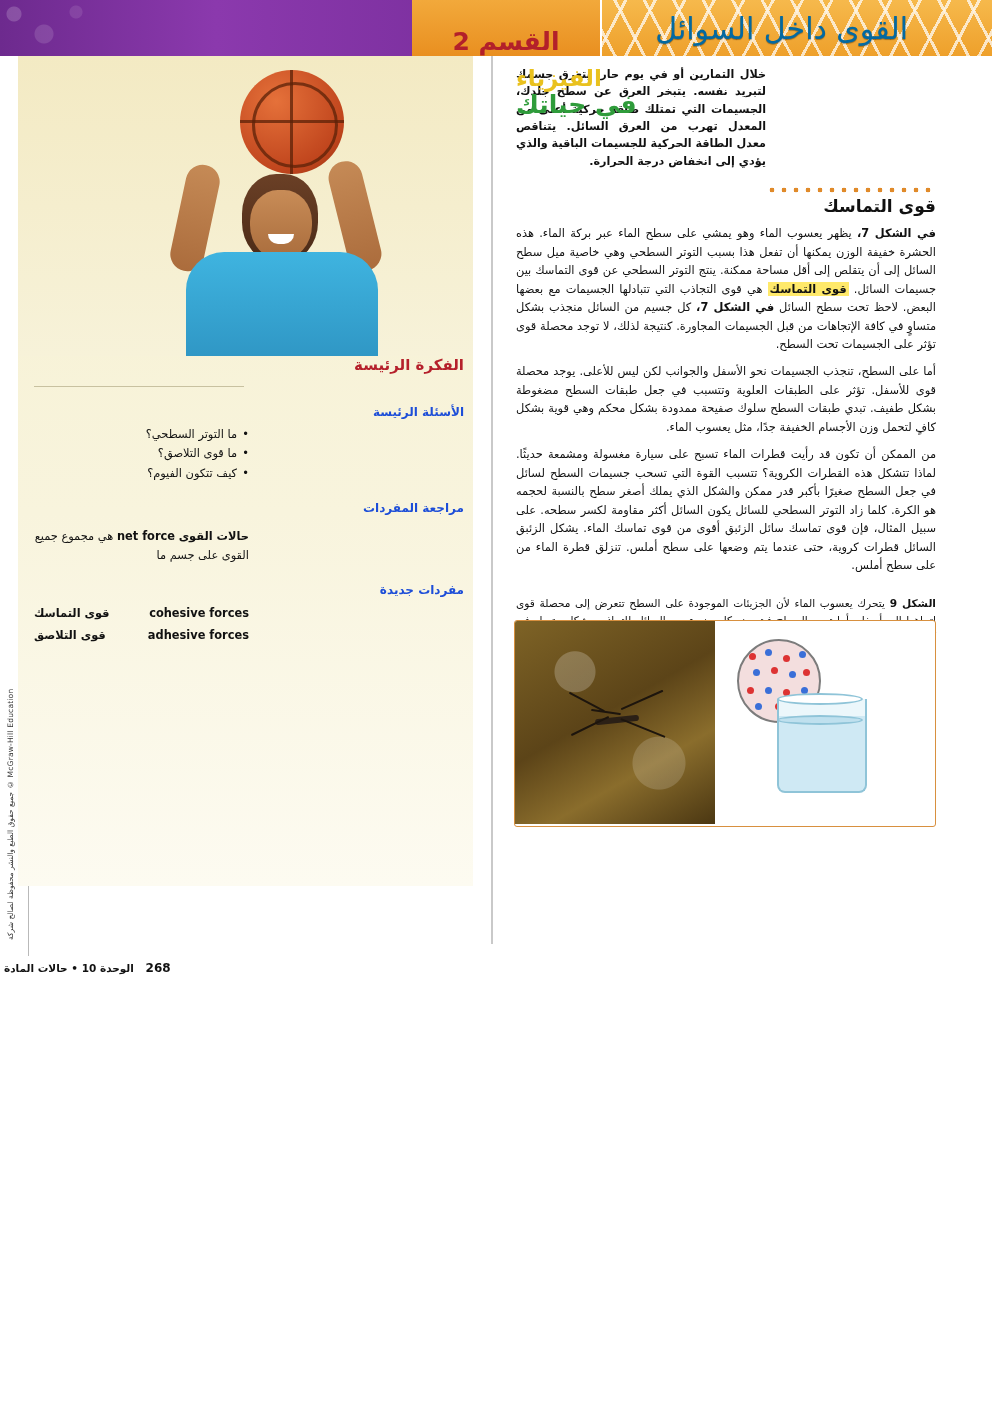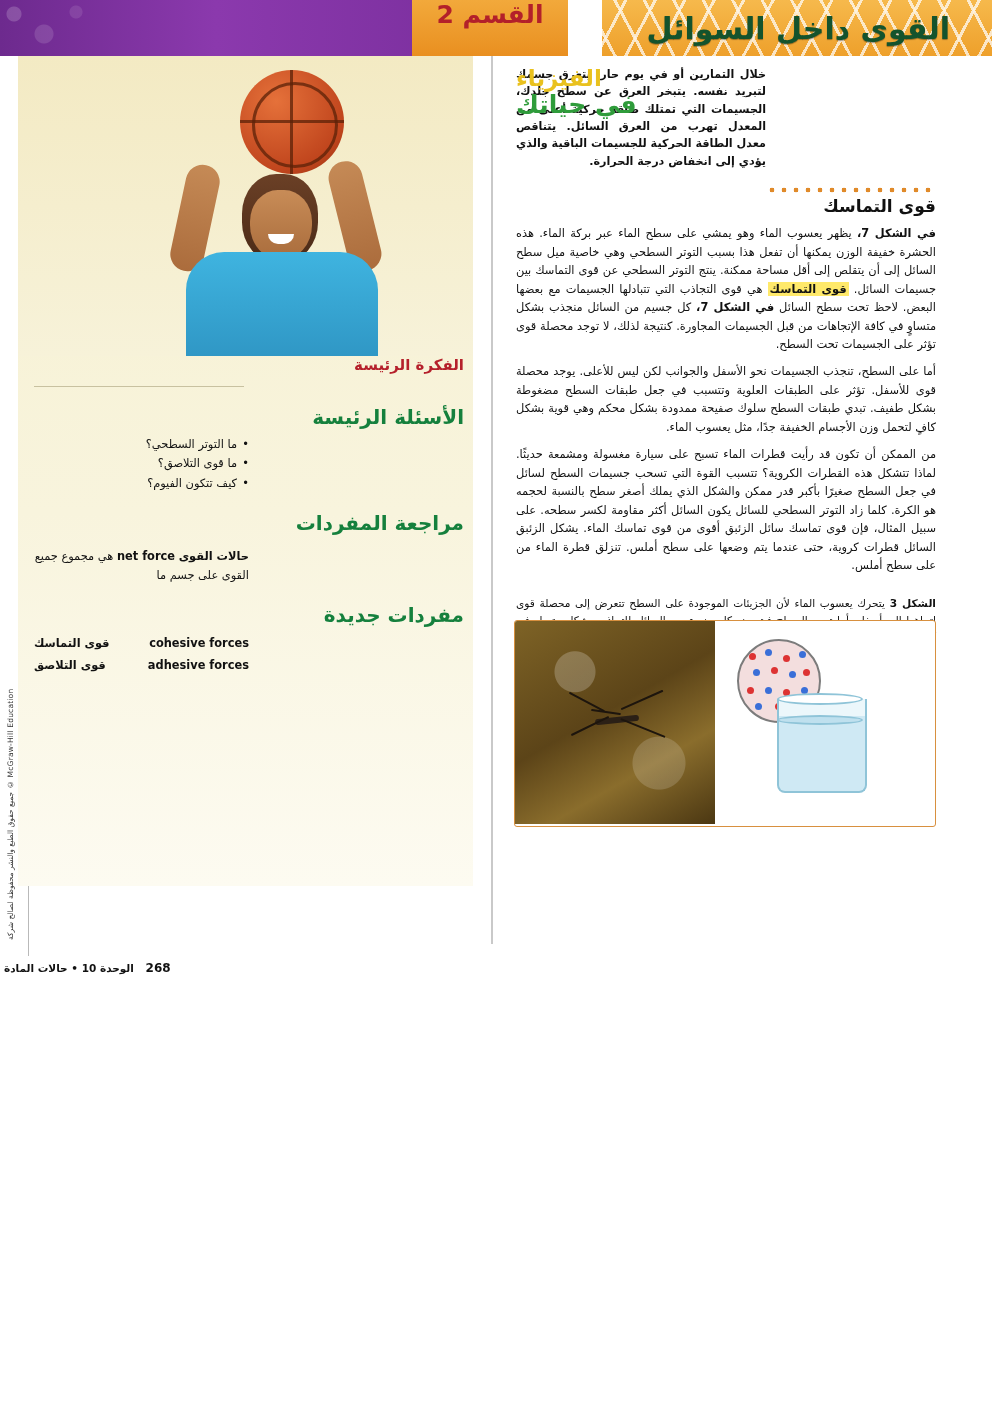--- a/index.html
+++ b/index.html
@@ -20,27 +20,27 @@
       radial-gradient(circle at 44px 34px, rgba(255,255,255,.13) 0 9px, transparent 10px),
       radial-gradient(circle at 76px 12px, rgba(255,255,255,.10) 0 6px, transparent 7px),
       linear-gradient(90deg,#6d2a8e,#8b39ad 45%,#7b2f9e);
   }
   .banner-title{
     position:absolute;right:0;top:0;width:480px;height:56px;
     display:flex;align-items:center;justify-content:flex-start;
     padding-right:0;box-sizing:border-box;
   }
   .banner-title span{
-    color:#14532d;font-size:30px;font-weight:bold;letter-spacing:0;
-    padding-right:42px;text-shadow:0 1px 1px rgba(0,0,0,.35);
+    color:#0369a1;font-size:30px;font-weight:normal;letter-spacing:0;
+    padding-right:84px;text-shadow:0 1px 1px rgba(0,0,0,.35);
   }
   .banner-orange{
-    position:absolute;left:412px;top:0;width:156px;height:56px;
+    position:absolute;left:412px;top:0;width:188px;height:56px;
     background:linear-gradient(180deg,#f2a93b,#e98f20);
-    display:flex;align-items:flex-start;justify-content:center;
+    display:flex;align-items:flex-end;justify-content:center;
   }
   .banner-orange .sect{
     color:#b3202a;font-size:25px;font-weight:bold;
   }
   .banner-net{
     position:absolute;left:602px;top:0;width:390px;height:56px;
     background:linear-gradient(180deg,#f6b94c,#eea02b);
     overflow:hidden;
   }
   .banner-net:after{
@@ -163,21 +163,21 @@
   .player-shirt{
     position:absolute;left:168px;top:196px;width:192px;height:108px;
     background:linear-gradient(180deg,#3fb4e0,#2f96c4);
     border-radius:38px 38px 0 0;
   }
   .arm-l{position:absolute;left:160px;top:108px;width:34px;height:108px;background:linear-gradient(180deg,#c58a56,#ab6c3c);border-radius:18px;transform:rotate(12deg);}
   .arm-r{position:absolute;left:320px;top:104px;width:34px;height:112px;background:linear-gradient(180deg,#c58a56,#ab6c3c);border-radius:18px;transform:rotate(-14deg);}
 
   .sb-inner{position:absolute;left:34px;top:300px;width:430px;direction:rtl;text-align:right;}
   .sb-h{color:#b5202b;font-size:15px;font-weight:bold;margin:0 0 6px 0;}
-  .sb-h2{color:#15803d;font-size:20px;font-weight:bold;margin:18px 0 6px 0;}
+  .sb-h2{color:#1d4ed8;font-size:12px;font-weight:bold;margin:18px 0 6px 0;}
   .sb-p{font-size:11.4px;line-height:1.6;margin:0 0 6px 0;width:210px;margin-right:220px;text-align:right;}
   .sb-rule{width:210px;height:1px;background:#c8c1a0;margin:12px 0 0 0;margin-right:220px;}
   .sb-list{list-style:none;margin:0;padding:0;width:215px;margin-right:215px;}
   .sb-list li{font-size:11.4px;line-height:1.7;position:relative;padding-right:12px;}
   .sb-list li:before{content:"•";position:absolute;right:0;top:0;color:#111;}
   .vocab-p{font-size:11.4px;line-height:1.7;width:215px;margin-right:215px;text-align:right;}
   .vocab-term{font-weight:bold;}
   .vocab-en{font-weight:bold;}
   .newvocab{width:215px;margin-right:215px;}
   .nv-row{display:flex;justify-content:space-between;font-size:11.4px;line-height:1.9;font-weight:bold;}
@@ -234,21 +234,21 @@
     <h2 class="sec-title">قوى التماسك</h2>
 
     <p class="body">
       <span class="bold">في الشكل 7،</span> يظهر يعسوب الماء وهو يمشي على سطح الماء عبر بركة الماء. هذه الحشرة خفيفة الوزن يمكنها أن تفعل هذا بسبب التوتر السطحي وهي خاصية ميل سطح السائل إلى أن يتقلص إلى أقل مساحة ممكنة. ينتج التوتر السطحي عن قوى التماسك بين جسيمات السائل. <span class="hl">قوى التماسك</span> هي قوى التجاذب التي تتبادلها الجسيمات مع بعضها البعض. لاحظ تحت سطح السائل <span class="bold">في الشكل 7،</span> كل جسيم من السائل منجذب بشكل متساوٍ في كافة الإتجاهات من قبل الجسيمات المجاورة. كنتيجة لذلك، لا توجد محصلة قوى تؤثر على الجسيمات تحت السطح.
     </p>
 
     <p class="body">أما على السطح، تنجذب الجسيمات نحو الأسفل والجوانب لكن ليس للأعلى. يوجد محصلة قوى للأسفل. تؤثر على الطبقات العلوية وتتسبب في جعل طبقات السطح مضغوطة بشكل طفيف. تبدي طبقات السطح سلوك صفيحة ممدودة بشكل محكم وهي قوية بشكل كافٍ لتحمل وزن الأجسام الخفيفة جدًا، مثل يعسوب الماء.</p>
     <p class="body">من الممكن أن تكون قد رأيت قطرات الماء تسبح على سيارة مغسولة ومشمعة حديثًا. لماذا تتشكل هذه القطرات الكروية؟ تتسبب القوة التي تسحب جسيمات السطح لسائل في جعل السطح صغيرًا بأكبر قدر ممكن والشكل الذي يملك أصغر سطح بالنسبة لحجمه هو الكرة. كلما زاد التوتر السطحي للسائل يكون السائل أكثر مقاومة لكسر سطحه. على سبيل المثال، فإن قوى تماسك سائل الزئبق أقوى من قوى تماسك الماء. يشكل الزئبق السائل قطرات كروية، حتى عندما يتم وضعها على سطح أملس. تنزلق قطرة الماء من على سطح أملس.</p>
 
     <div class="fig-caption">
-      <span class="lbl">الشكل 3</span>
+      <span class="lbl">الشكل 9</span>
       <span>يتحرك يعسوب الماء لأن الجزيئات الموجودة على السطح تتعرض إلى محصلة قوى اتجاهها إلى أسفل، أما تحت السطح فيتعرض كل جزيء من السائل للتجاذب بشكل متساوٍ في كافة الإتجاهات.</span>
     </div>
   </div>
 
   <div class="figure-box">
     <div class="fig-photo">
       <div class="strider">
         <div class="body"></div>
         <div class="leg" style="left:6px;top:10px;width:40px;transform:rotate(28deg);"></div>
         <div class="leg" style="left:8px;top:34px;width:42px;transform:rotate(-26deg);"></div>

